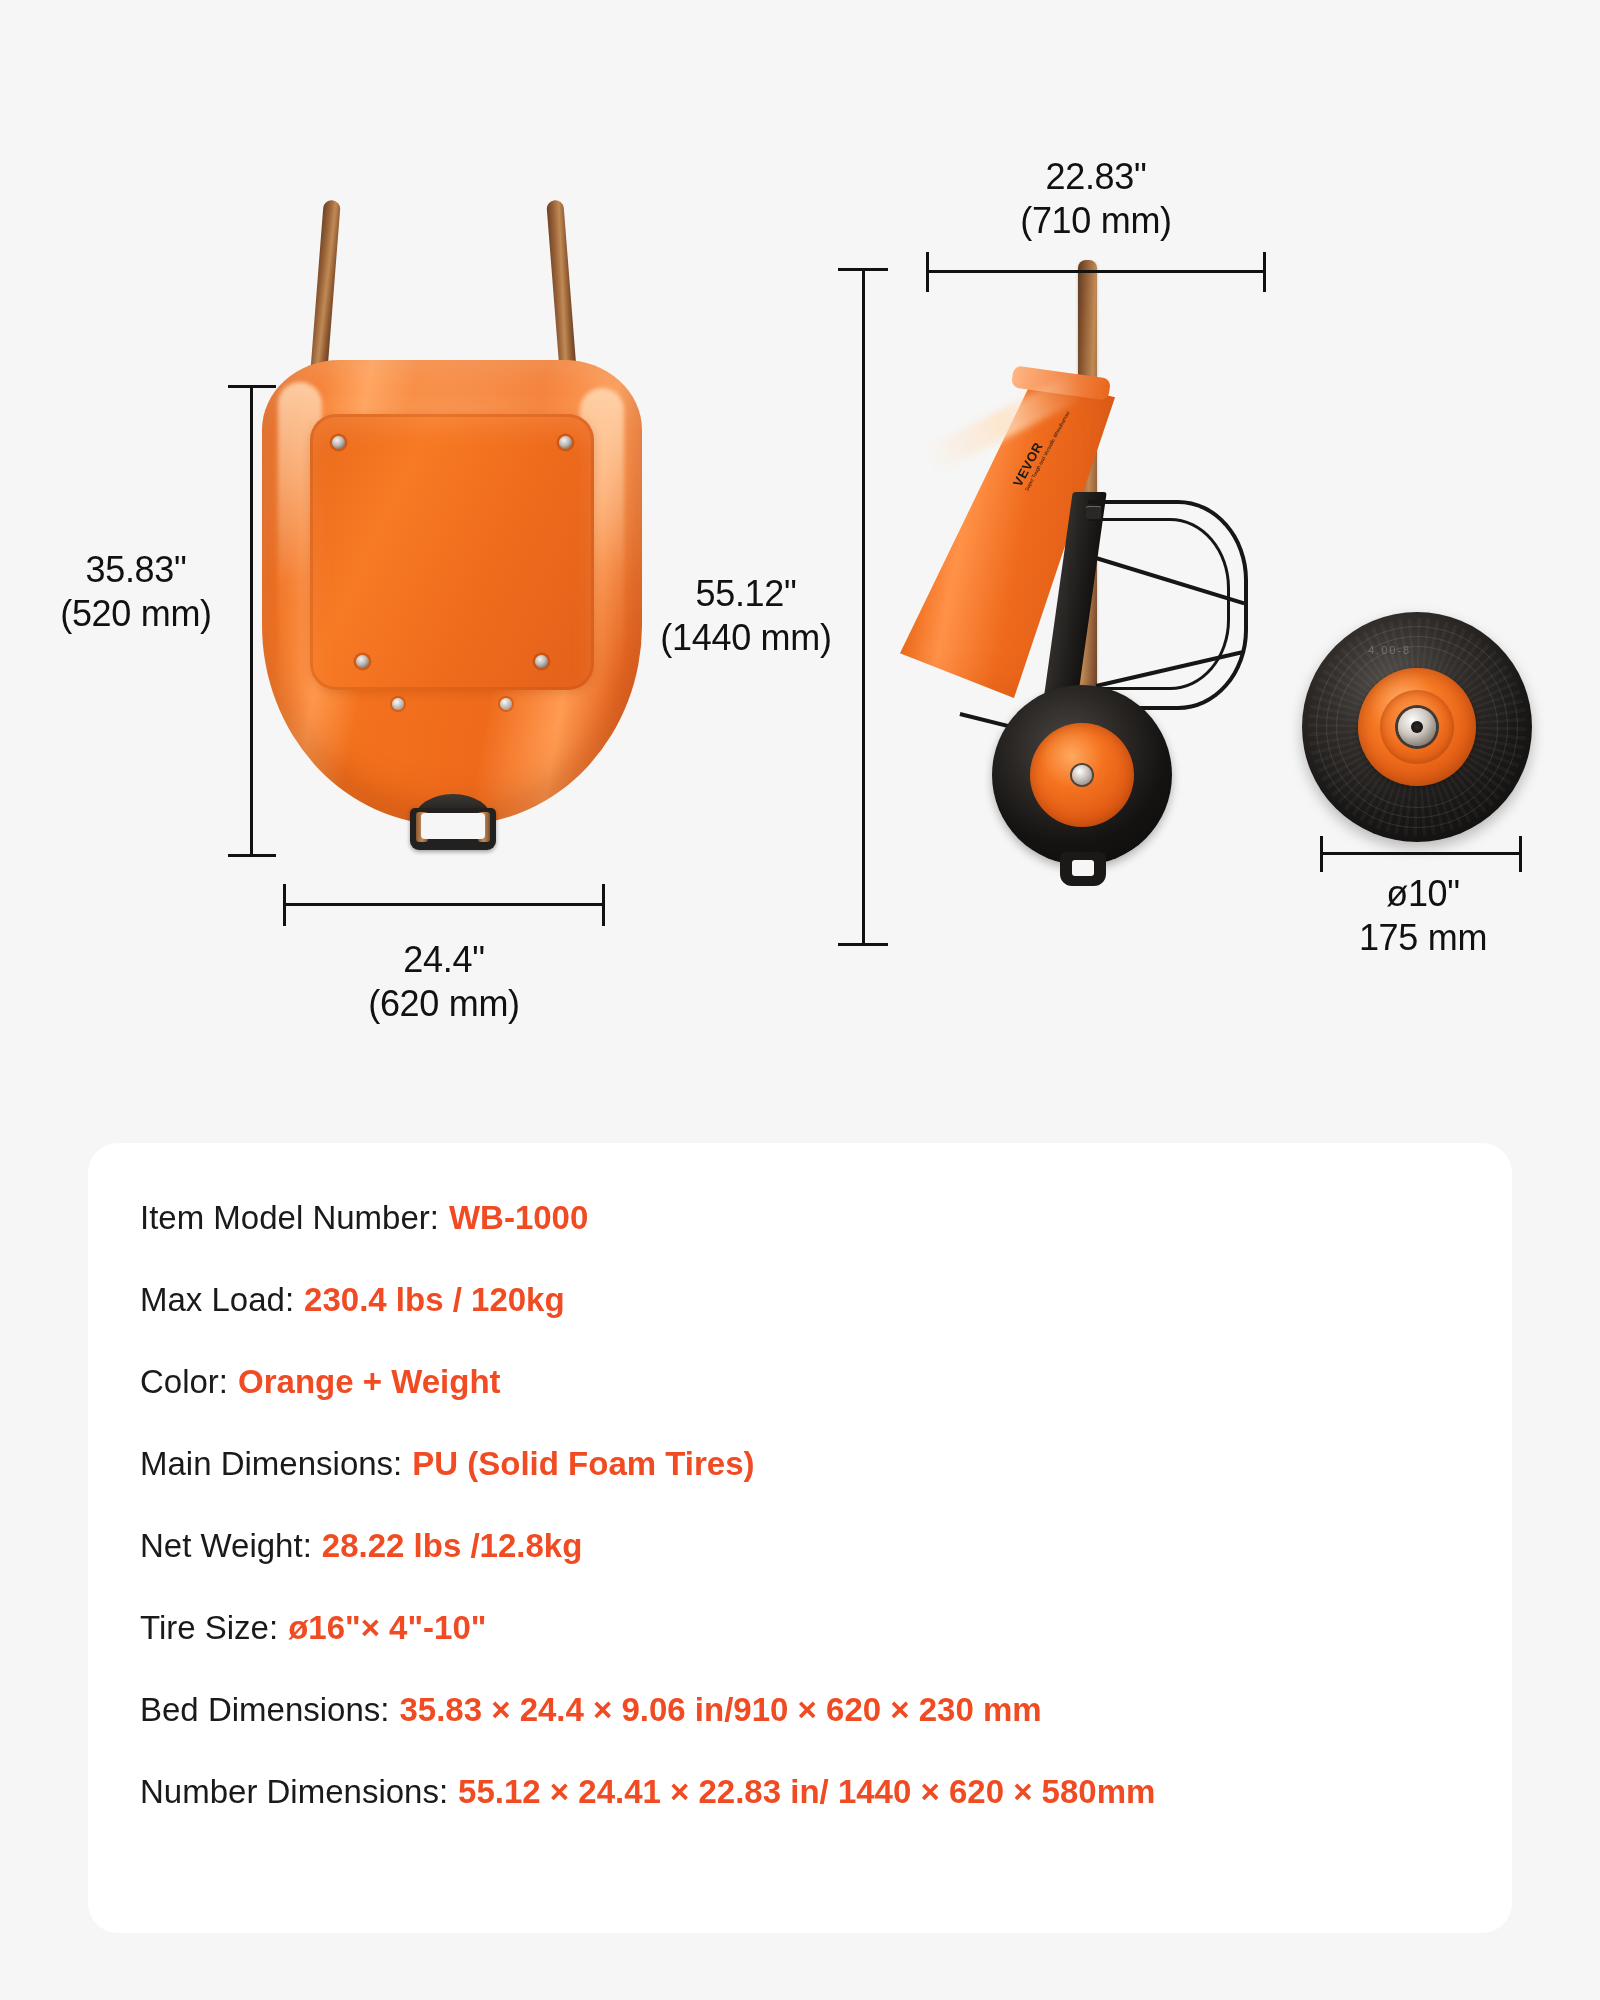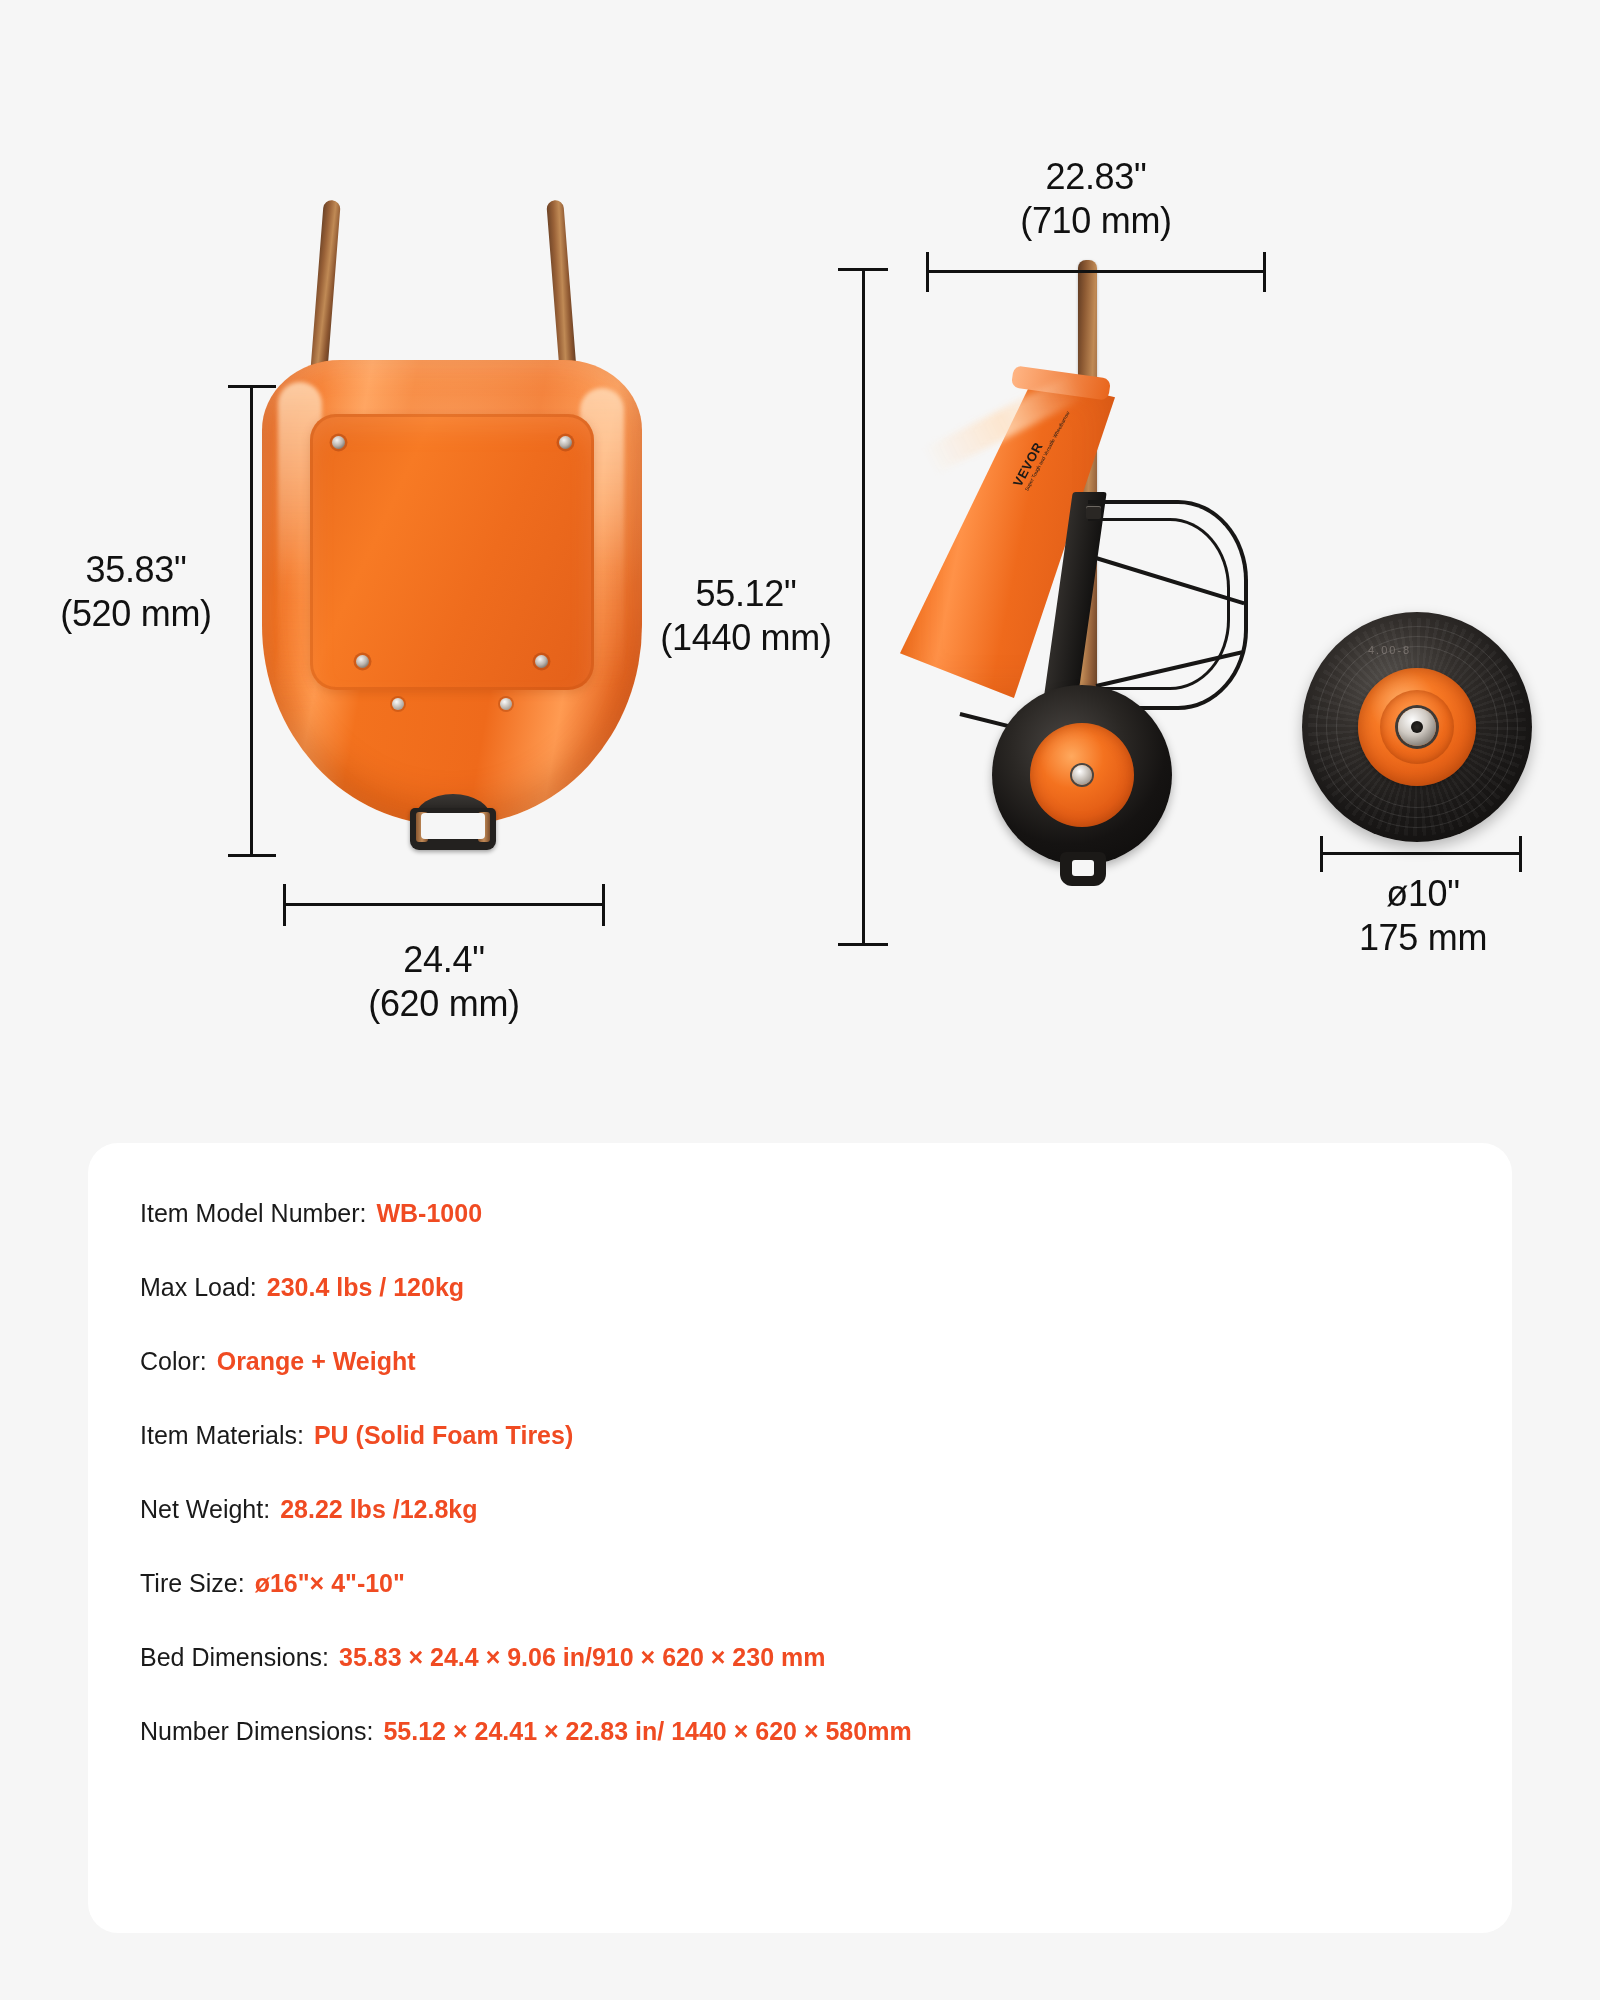--- a/index.html
+++ b/index.html
@@ -193,21 +193,21 @@
   }
 
   
   #speccard {
     position: absolute; left: 88px; top: 1143px; width: 1424px; height: 790px;
     background: #fff; border-radius: 30px;
   }
   #specrows { padding: 58px 0 0 52px; }
   .spec-row {
     display: flex; align-items: baseline;
-    font-size: 25px; line-height: 1; color: #1a1a1a;
+    font-size: 33px; line-height: 1; color: #1a1a1a;
     margin-bottom: 49px; white-space: nowrap;
   }
   .spec-label { font-weight: 400; color: #1a1a1a; }
   .spec-value { font-weight: 700; color: #f04b22; margin-left: 10px; }
 </style>
 </head>
 <body>
 
 <div id="page">
 
@@ -334,21 +334,21 @@
         <span class="spec-label">Max Load:</span>
         <span class="spec-value">230.4 lbs / 120kg</span>
       </div>
 
       <div class="spec-row">
         <span class="spec-label">Color:</span>
         <span class="spec-value">Orange + Weight</span>
       </div>
 
       <div class="spec-row">
-        <span class="spec-label">Item Materials:</span>
+        <span class="spec-label">Main Dimensions:</span>
         <span class="spec-value">PU (Solid Foam Tires)</span>
       </div>
 
       <div class="spec-row">
         <span class="spec-label">Net Weight:</span>
         <span class="spec-value">28.22 lbs /12.8kg</span>
       </div>
 
       <div class="spec-row">
         <span class="spec-label">Tire Size:</span>

